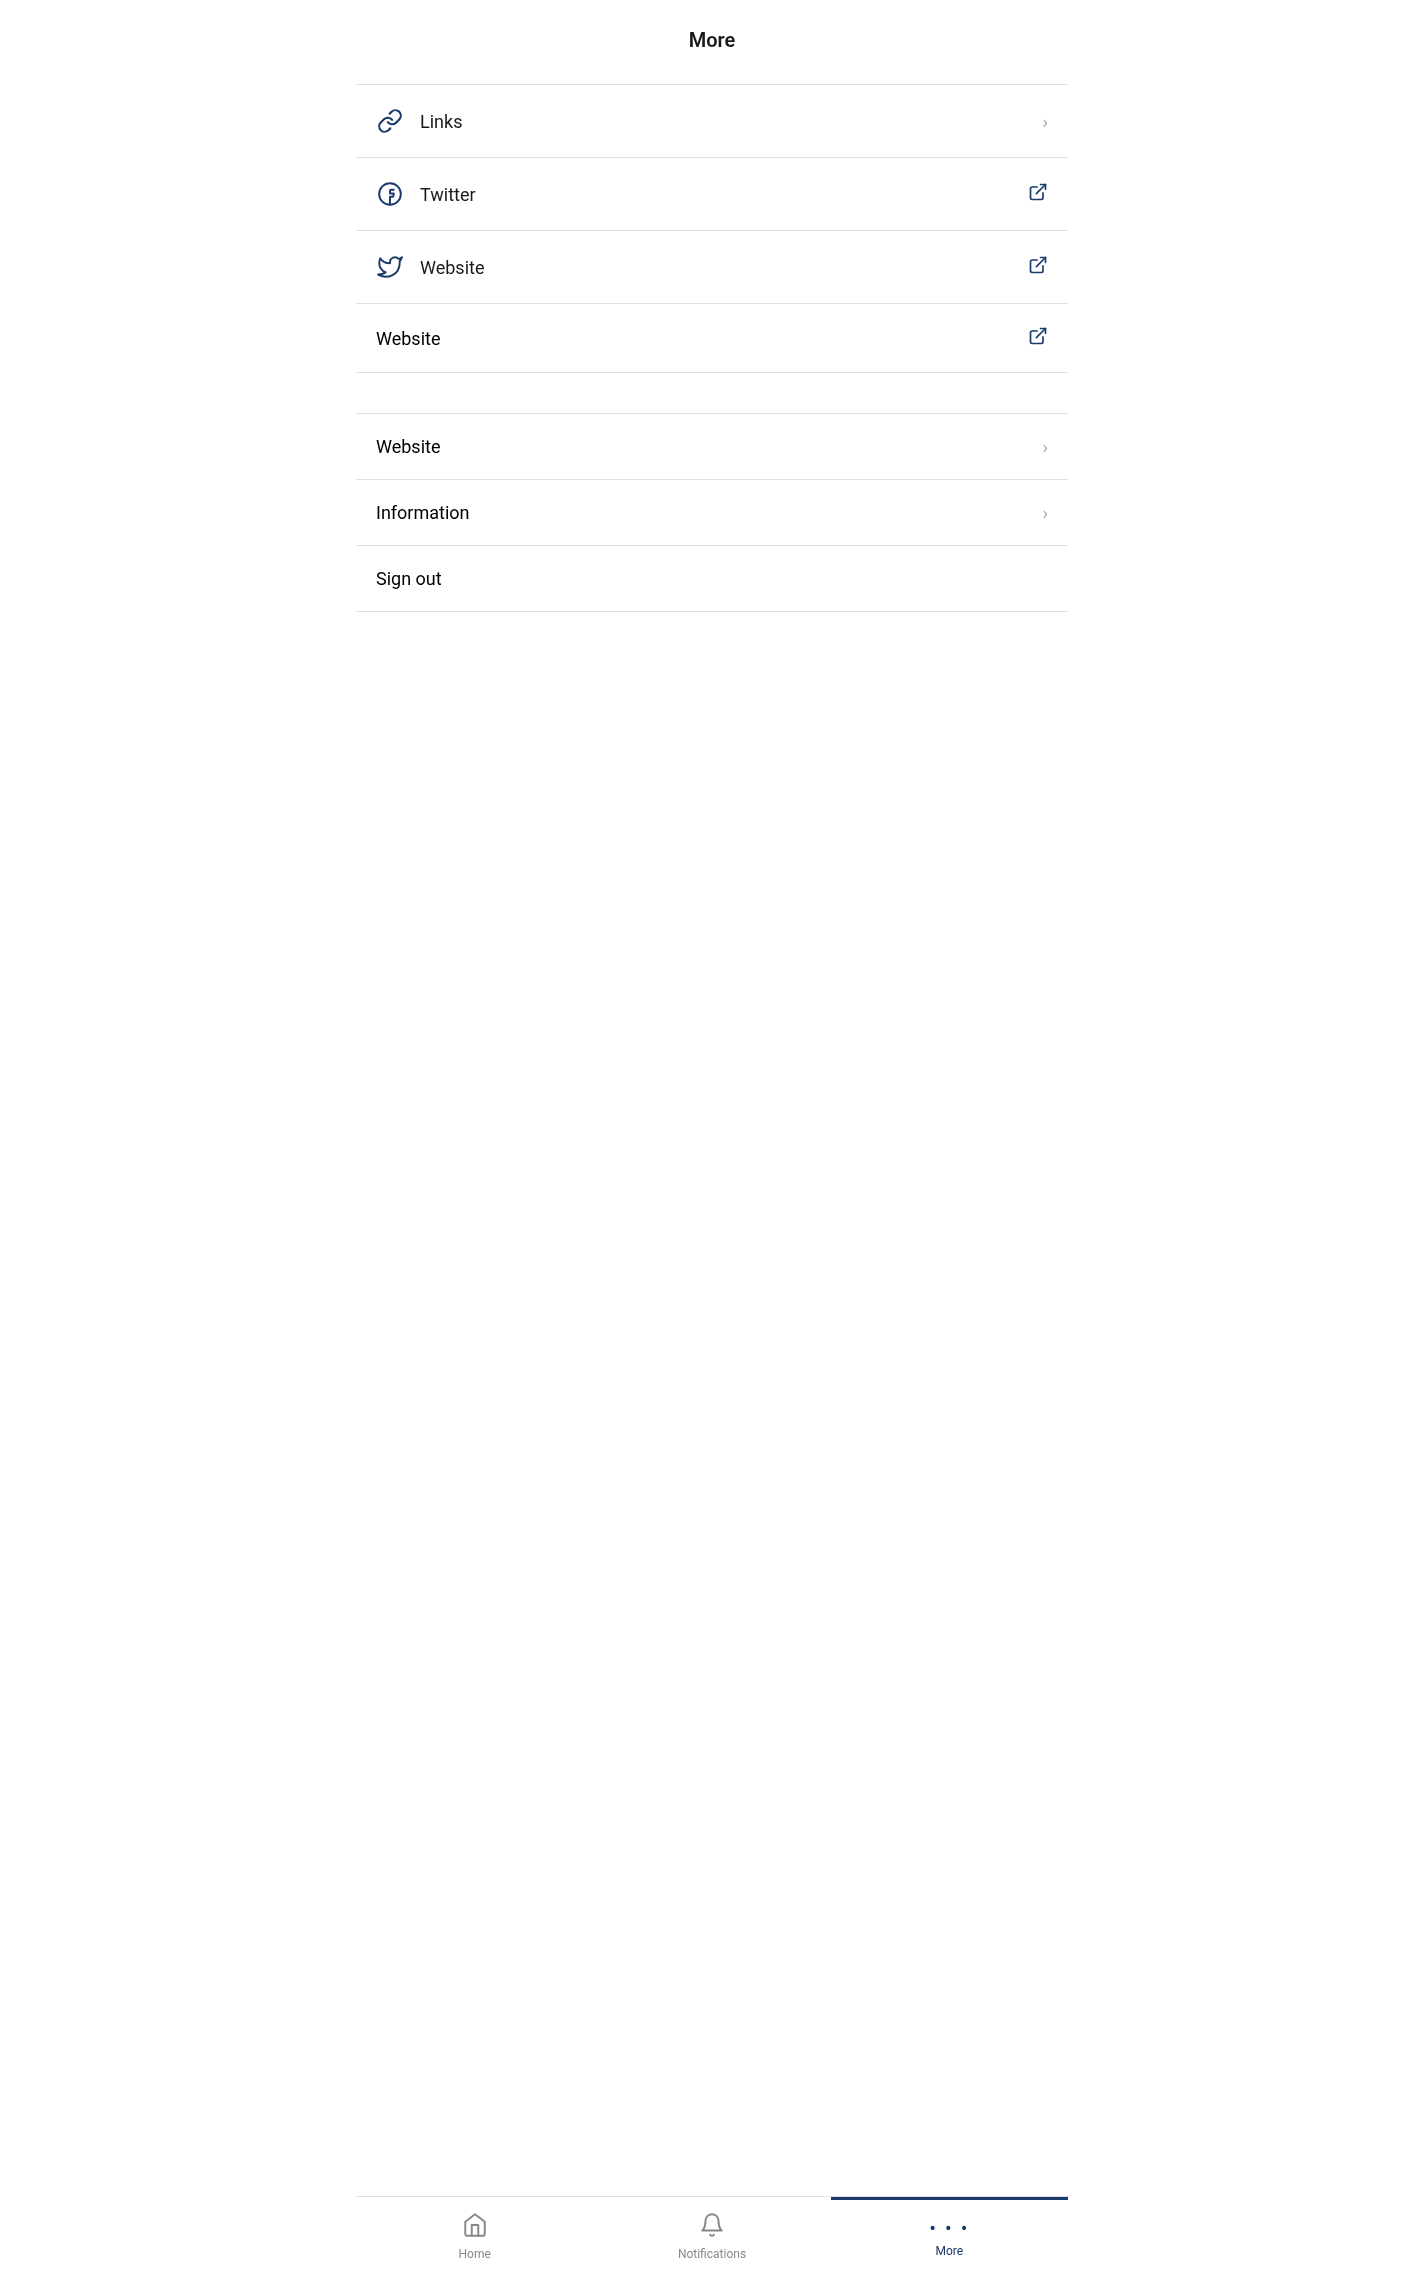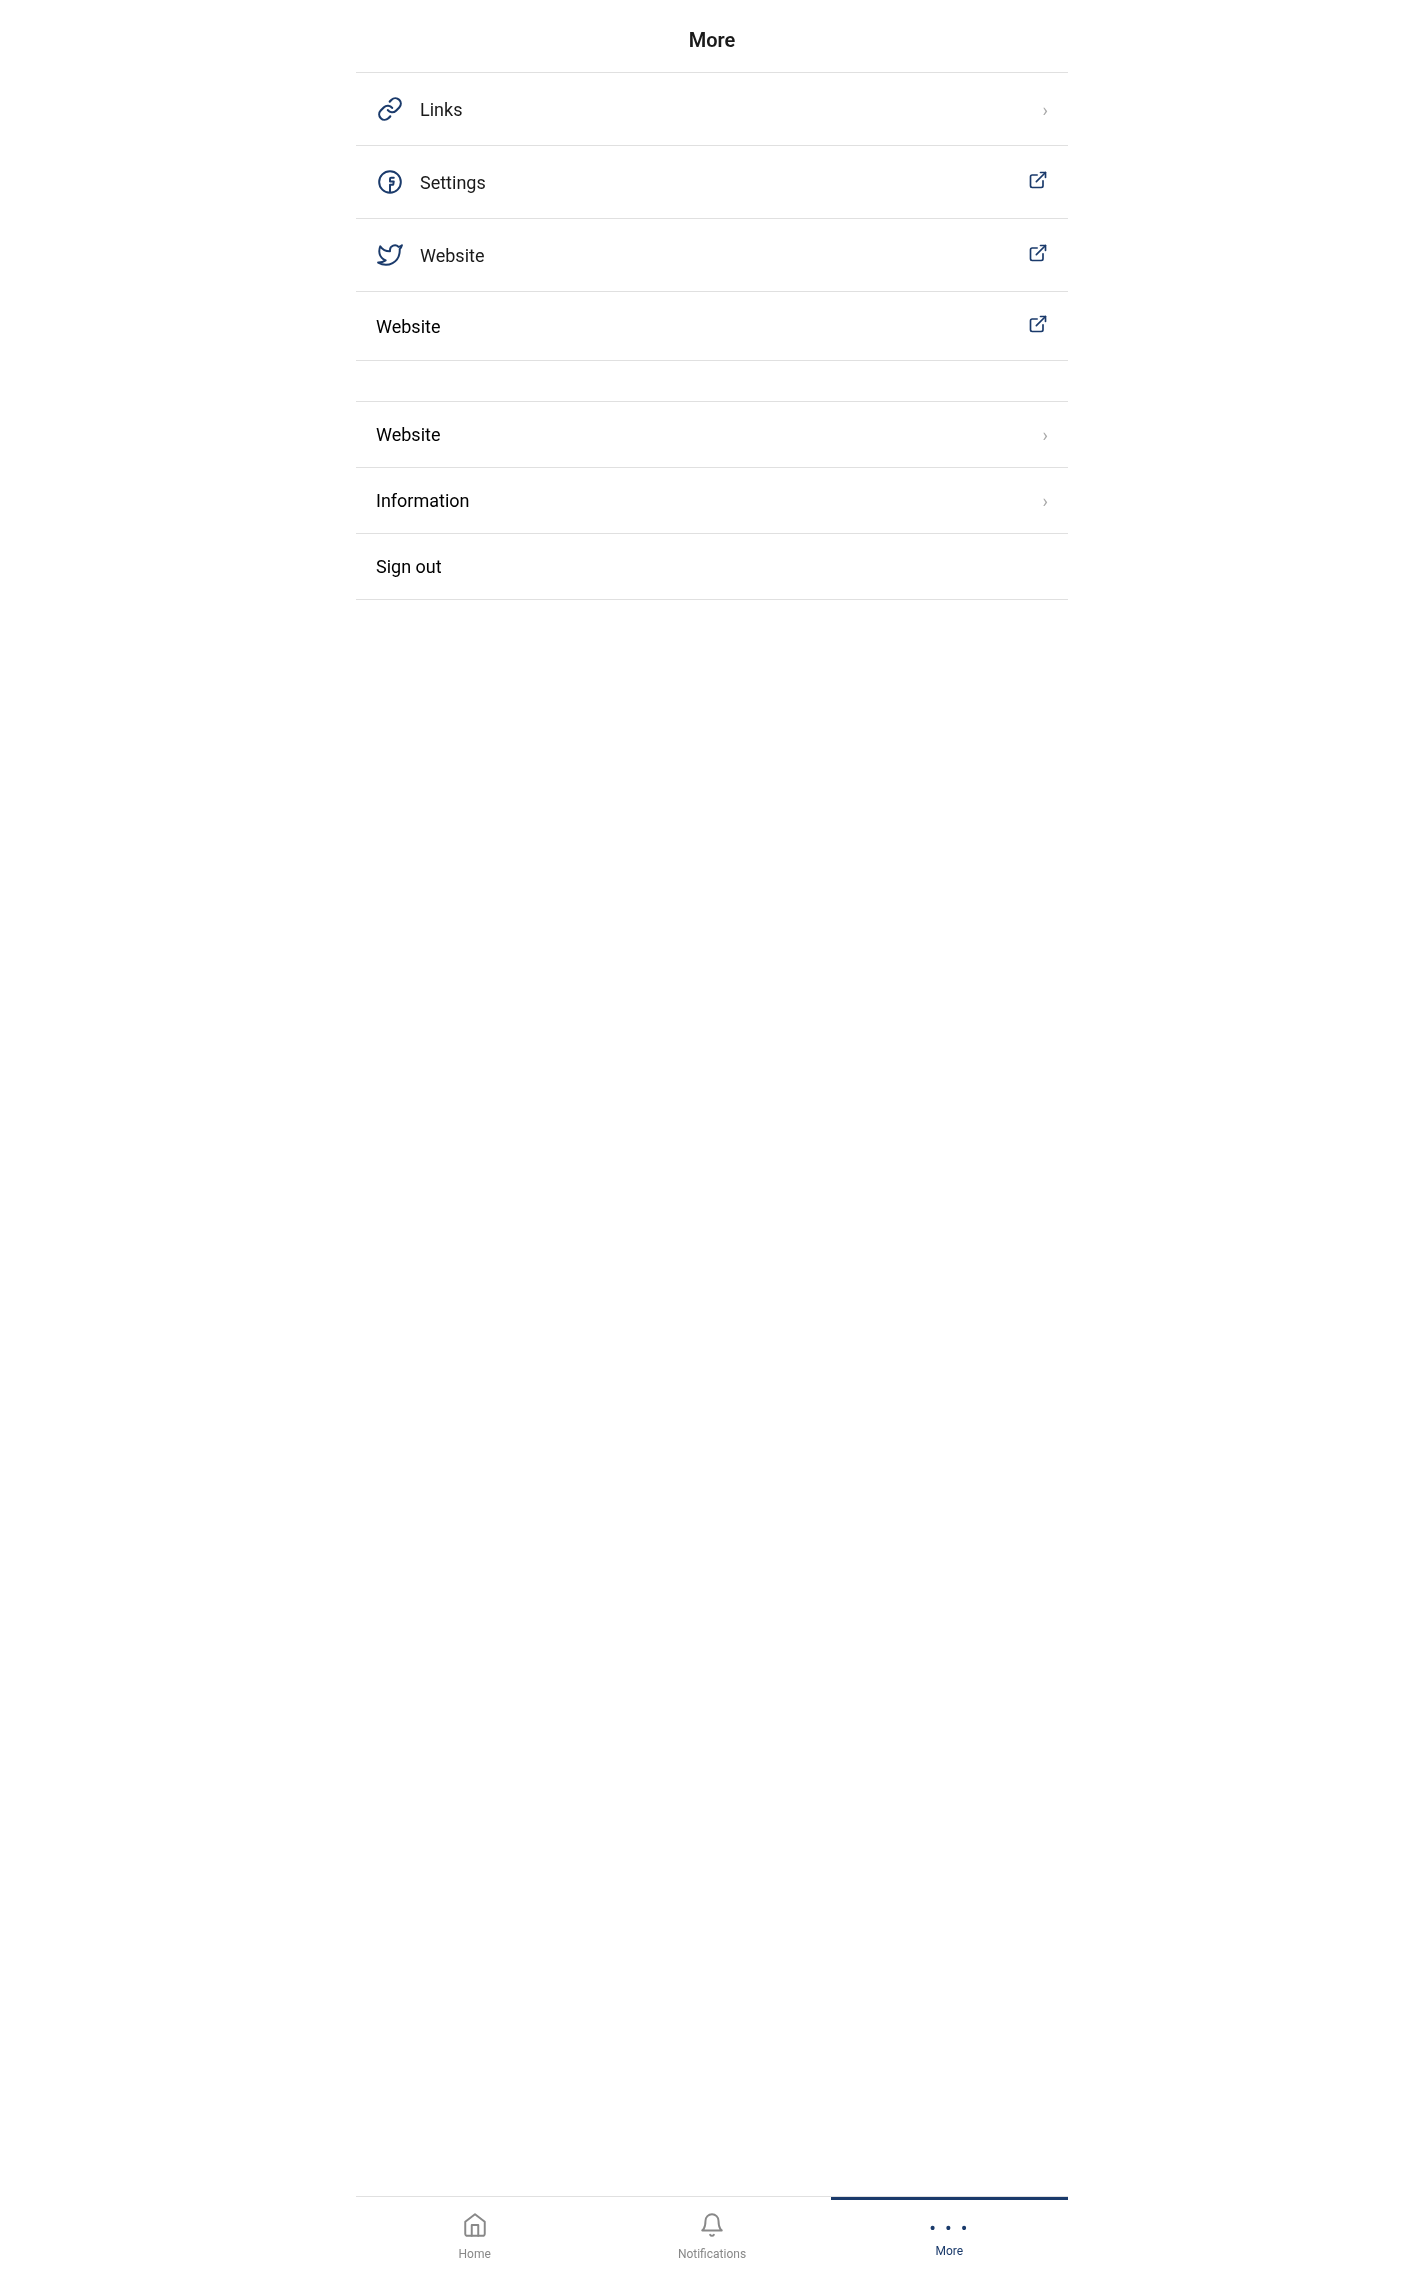--- a/index.html
+++ b/index.html
@@ -23,20 +23,21 @@
     .page-title {
       text-align: center;
       font-size: 20px;
       font-weight: 600;
       color: #1a1a1a;
       padding: 28px 0 20px 0;
     }
 
     .menu-section {
       border-top: 1px solid #e0e0e0;
+      margin-top: 12px;
     }
 
     .menu-item {
       display: flex;
       align-items: center;
       justify-content: space-between;
       padding: 22px 20px;
       border-bottom: 1px solid #e0e0e0;
       cursor: pointer;
       background: #ffffff;
@@ -169,21 +170,21 @@
   </div>
 
   <div class="menu-item">
     <div class="menu-item-left">
       <span class="menu-item-icon">
         <svg class="icon-svg" viewBox="0 0 24 24" fill="none" stroke="#1a3a6b" stroke-width="1.8" stroke-linecap="round" stroke-linejoin="round">
           <circle cx="12" cy="12" r="10"></circle>
           <path d="M15.5 8H13a1 1 0 0 0-1 1v2.5h3.5l-.5 3H12V21"></path>
         </svg>
       </span>
-      <span class="menu-item-label">Settings</span>
+      <span class="menu-item-label">Twitter</span>
     </div>
     <span class="external-icon">
       <svg width="20" height="20" viewBox="0 0 24 24" fill="none" stroke="#1a3a6b" stroke-width="2" stroke-linecap="round" stroke-linejoin="round">
         <path d="M18 13v6a2 2 0 0 1-2 2H5a2 2 0 0 1-2-2V8a2 2 0 0 1 2-2h6"></path>
         <polyline points="15 3 21 3 21 9"></polyline>
         <line x1="10" y1="14" x2="21" y2="3"></line>
       </svg>
     </span>
   </div>
 

